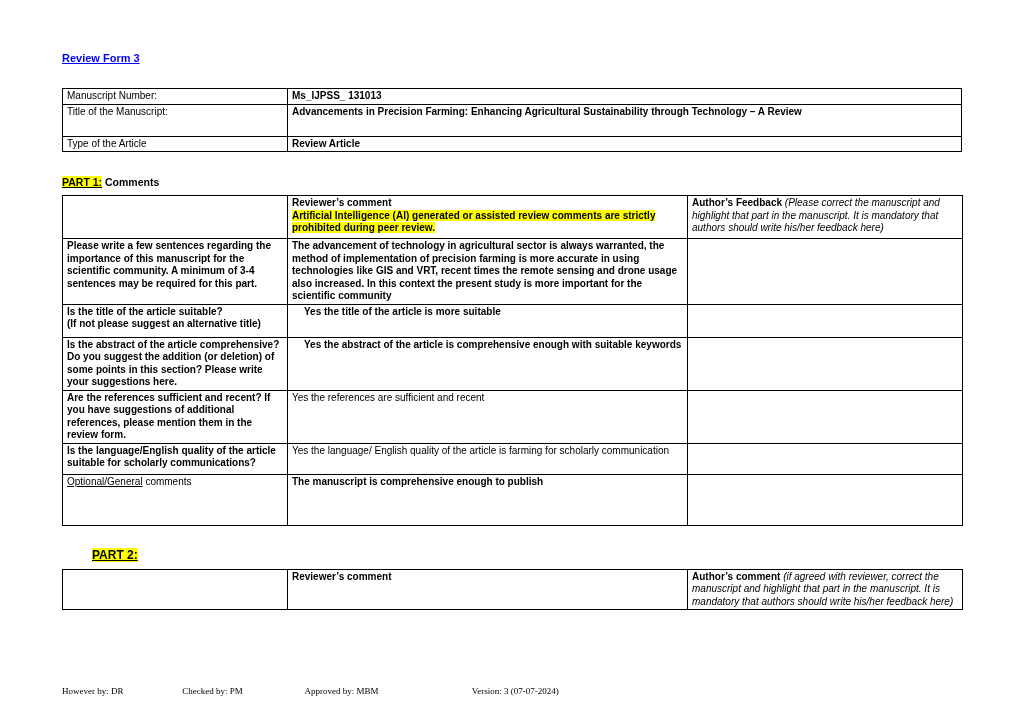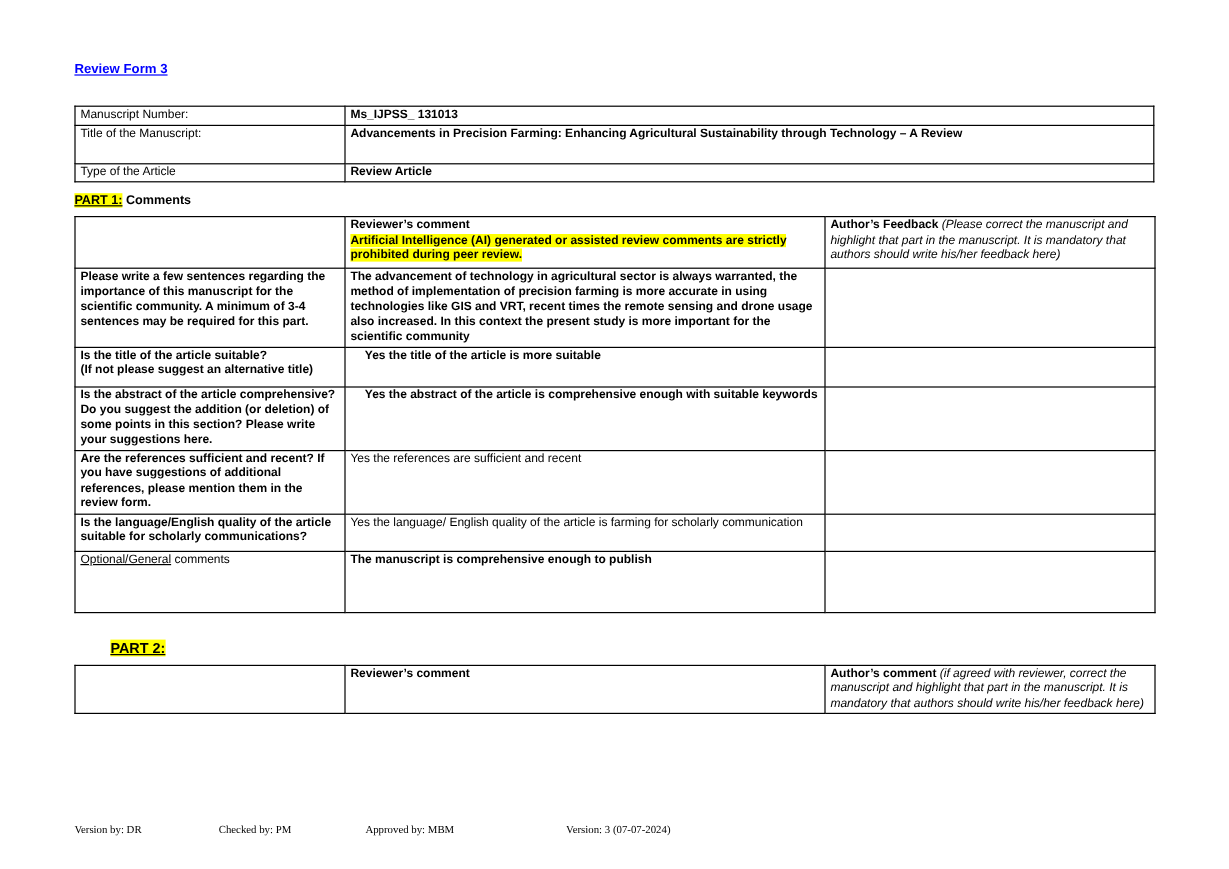--- a/index.html
+++ b/index.html
@@ -13,21 +13,21 @@
   table.tbl td { border:1px solid #000; vertical-align:top; font-size:10px; line-height:1.25; padding:1px 4px; word-wrap:break-word; }
 
   
   .meta col.mw1 { width:225px; }
   .meta td.label { font-size:10px; }
   .meta td.val  { font-weight:bold; }
   .link { color:#0000ff; text-decoration:underline; font-weight:bold; }
   td.vmid { vertical-align:middle; }
 
   
-  .part1-heading { margin:9px 0 7px 0; font-size:10.5px; }
+  .part1-heading { margin:24px 0 7px 0; font-size:10.5px; }
   .part2-heading { margin:22px 0 7px 30px; font-size:12px; }
   .hl { background:#ffff00; }
   .b  { font-weight:bold; }
   .i  { font-style:italic; }
   .u  { text-decoration:underline; }
 
   
   .cmt col.w1 { width:225px; }
   .cmt col.w2 { width:400px; }
   .cmt col.w3 { width:275px; }
@@ -160,17 +160,17 @@
         <span class="b">Author’s comment </span><span class="i">(if agreed with reviewer, correct the manuscript and highlight that part in the manuscript. It is mandatory that authors should write his/her feedback here)</span>
       </td>
     </tr>
 
   </tbody>
     </table>
 
 </div>
 
 <div class="footer">
-  <span class="f1">Version by: DR</span>
+  <span class="f1">However by: DR</span>
   <span class="f2">Checked by: PM</span>
   <span class="f3">Approved by: MBM</span>
   <span class="f4">Version: 3 (07-07-2024)</span>
 </div>
 
 </body></html>

